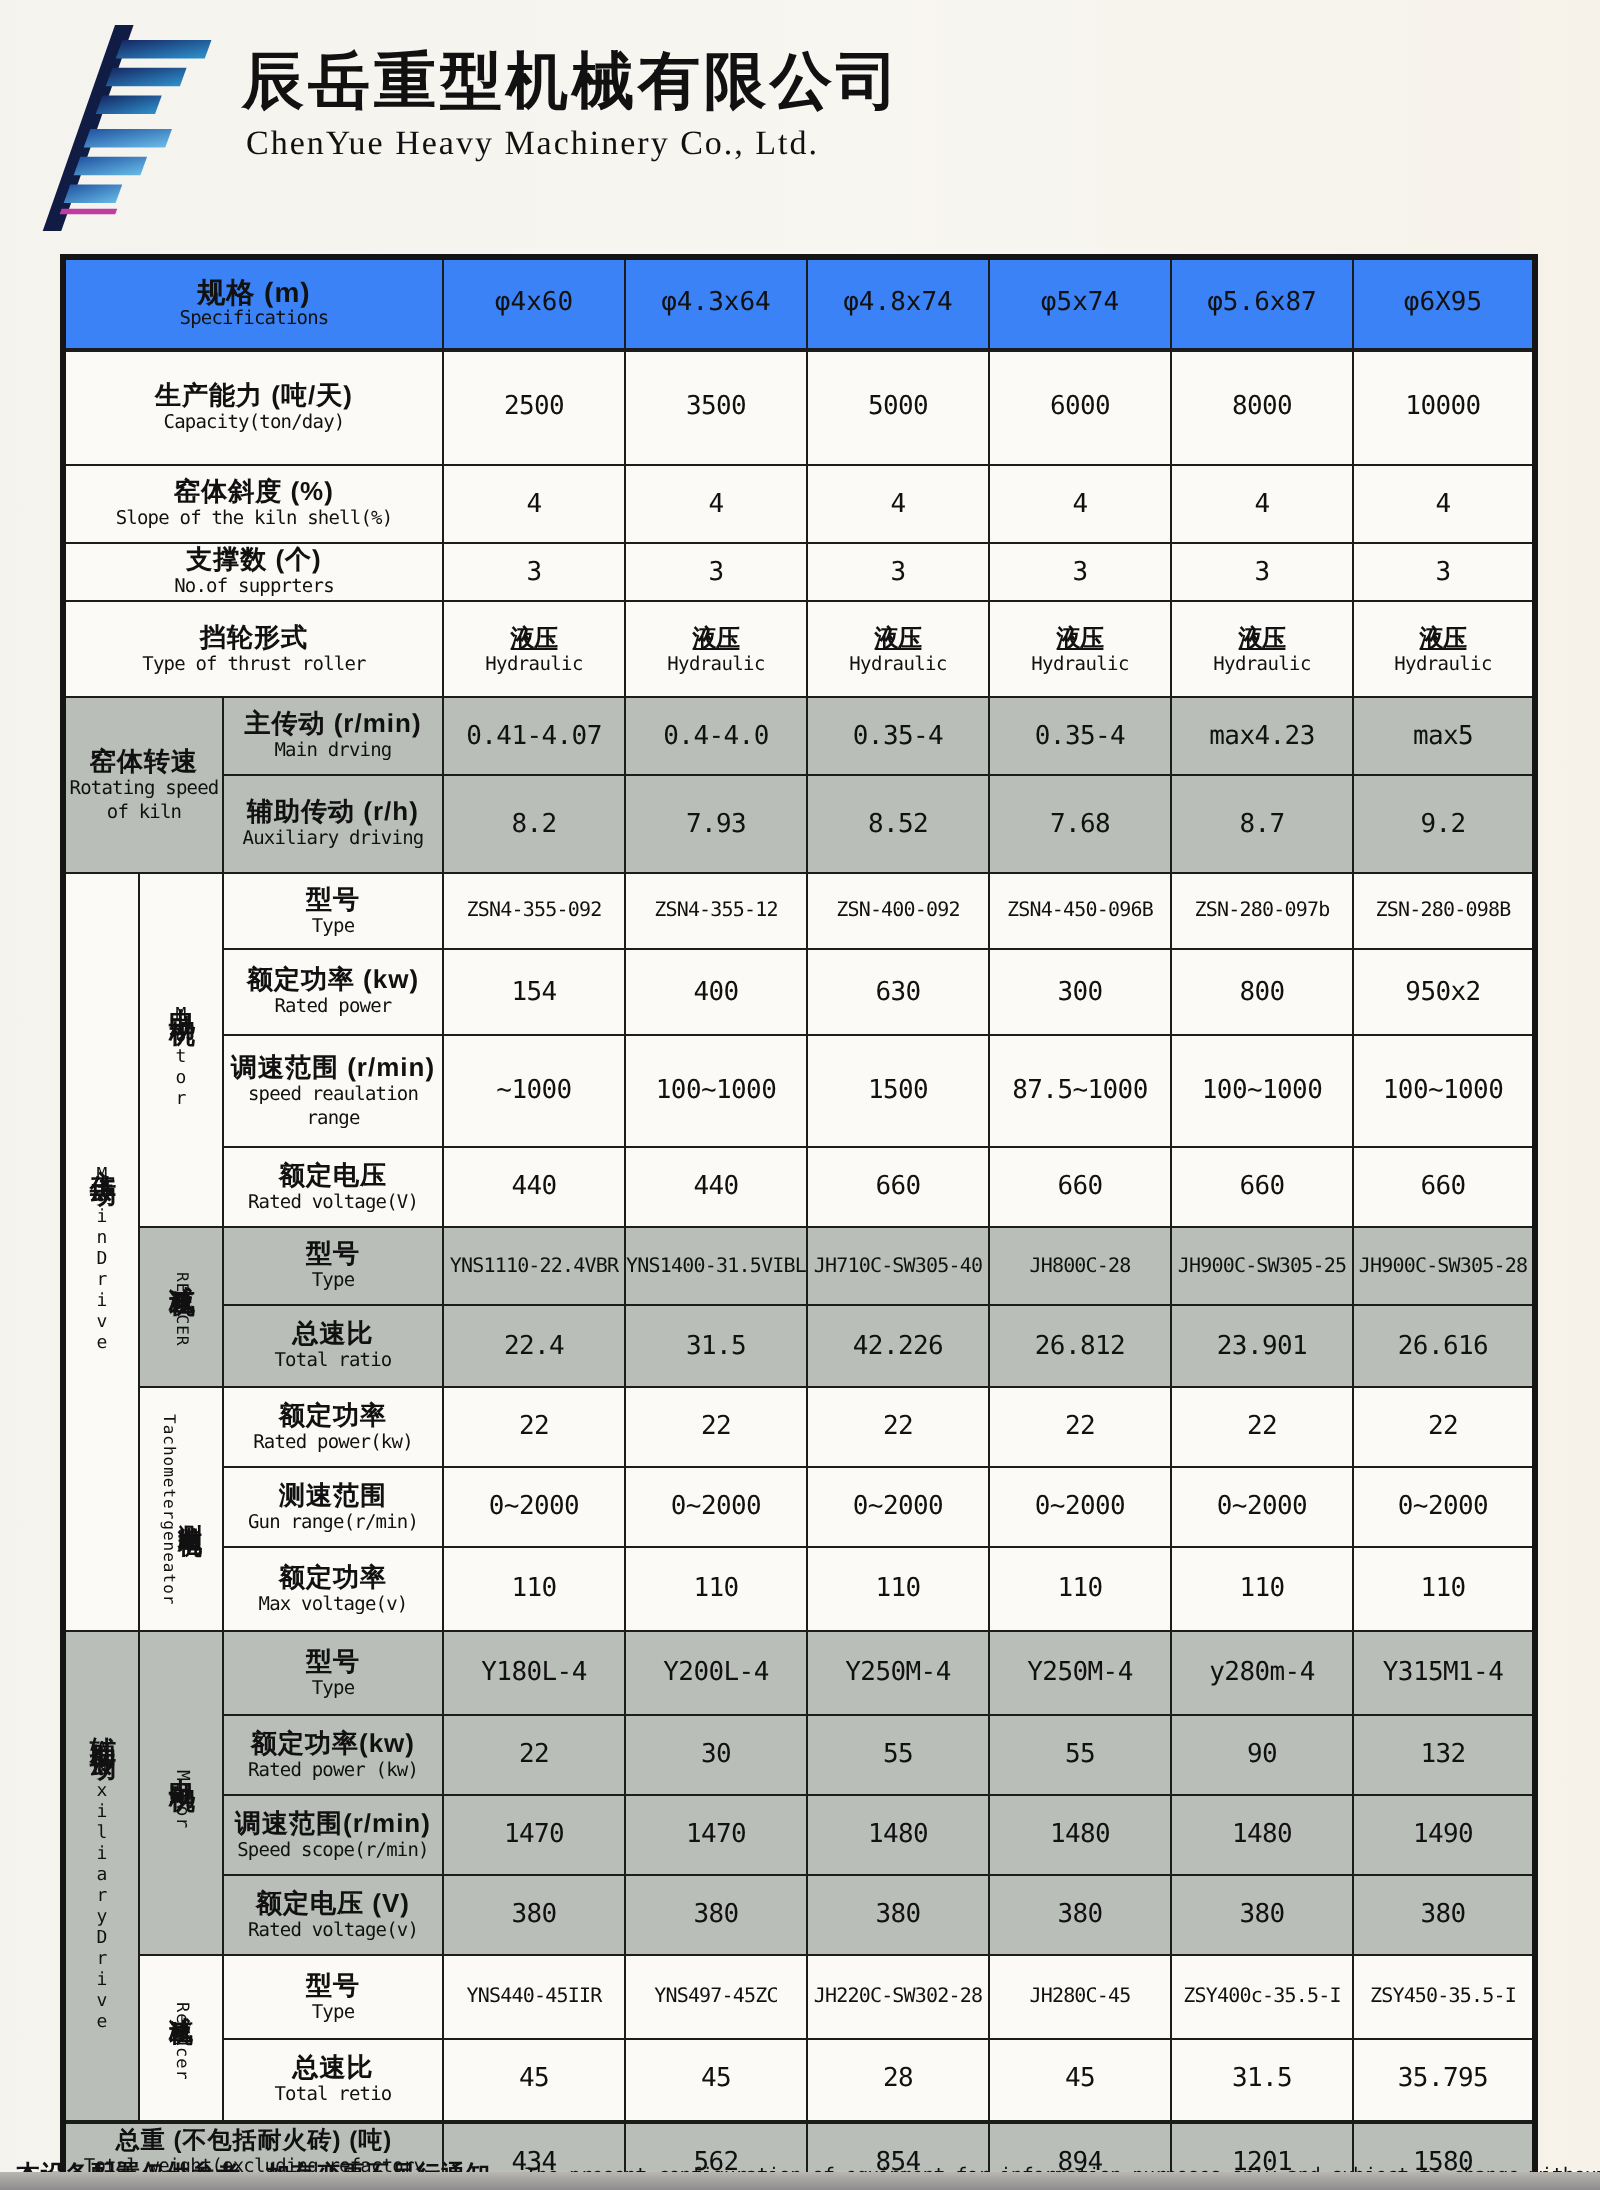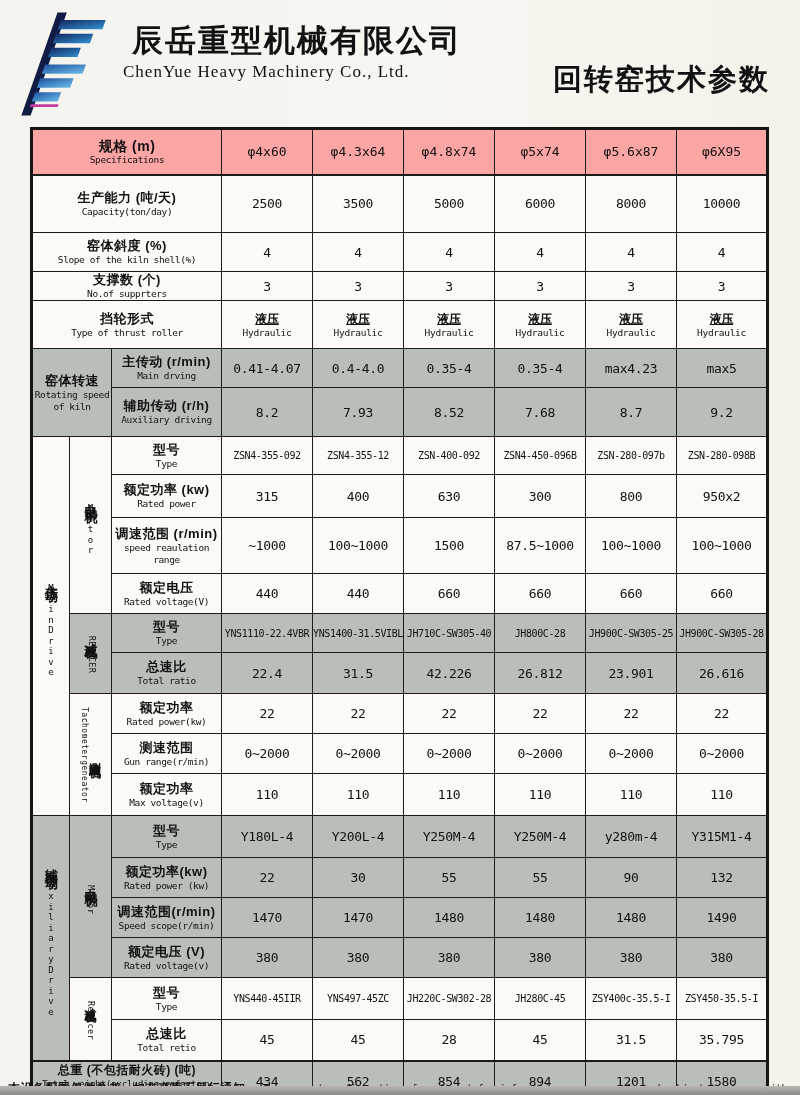--- a/index.html
+++ b/index.html
@@ -5,30 +5,30 @@
   html,body{margin:0;padding:0;}
   body{
     width:800px;height:1095px;position:relative;overflow:hidden;
     background:linear-gradient(90deg,#f5f3ee 0%,#f8f6f1 55%,#f6f2ea 100%);
     font-family:"Liberation Sans",sans-serif;color:#111;
   }
   .scan-edge{position:absolute;left:0;bottom:0;width:800px;height:9px;
     background:linear-gradient(#b9b6b0,#8c8c8c);}
   
   .logo{position:absolute;left:13px;top:7px;}
-  .co-cn{position:absolute;left:132px;top:20px;font-size:31px;font-weight:bold;letter-spacing:2px;}
+  .co-cn{position:absolute;left:121px;top:20px;font-size:31px;font-weight:bold;letter-spacing:2px;}
   .co-en{position:absolute;left:123px;top:62px;font-size:17px;font-family:"Liberation Serif",serif;letter-spacing:1px;}
   .title{position:absolute;right:30px;top:64px;text-align:right;}
   .t-cn{font-size:29px;font-weight:bold;letter-spacing:2px;line-height:30px;}
   .t-en{font-size:19px;font-weight:bold;letter-spacing:1px;line-height:24px;font-family:"DejaVu Sans",sans-serif;}
   
   table{position:absolute;left:30px;top:127px;border-collapse:collapse;table-layout:fixed;
     border:3px solid #151515;background:#fbfaf6;}
   td{border:1.6px solid #1c1c1c;text-align:center;vertical-align:middle;padding:0;overflow:hidden;}
-  tr.head td{background:#fca5a5;border-bottom-width:2.4px;}
+  tr.head td{background:#3b82f6;border-bottom-width:2.4px;}
   tr.sh > td{background:#b9beb9;}
   td.bgw{background:#fbfaf6;}
   td.bgg{background:#b9beb9;}
   tr.total td{border-top-width:2.4px;}
   .c{font-family:"DejaVu Sans Mono",monospace;font-size:13px;letter-spacing:-0.3px;}
   .c.sm{font-size:10px;letter-spacing:-0.4px;}
   .lbl .cn{font-size:13px;font-weight:bold;letter-spacing:0.5px;line-height:16px;}
   .lbl .en{font-size:9.5px;font-family:"DejaVu Sans Mono",monospace;letter-spacing:-0.4px;line-height:12px;}
   .lbl.big .cn{font-size:14px;}
   .hdrcell{font-family:"DejaVu Sans Mono",monospace;font-size:13px;}
@@ -63,21 +63,20 @@
   <polygon points="46.6,25 86.6,25 83,35 43,35" fill="url(#lg1)"></polygon>
   <polygon points="41.2,40 73.2,40 69.6,50 37.6,50" fill="url(#lg1)"></polygon>
   <polygon points="34.7,58 78.7,58 75.1,68 31.1,68" fill="url(#lg2)"></polygon>
   <polygon points="29.3,73 65.3,73 61.7,83 25.7,83" fill="url(#lg2)"></polygon>
   <polygon points="23.9,88 51.9,88 48.3,98 20.3,98" fill="url(#lg2)"></polygon>
   <polygon points="19.2,101 49.2,101 48.1,104 18.1,104" fill="#c03ca0"></polygon>
 </svg>
 <div class="co-cn">辰岳重型机械有限公司</div>
 <div class="co-en">ChenYue Heavy Machinery Co., Ltd.</div>
 <div class="title">
-  <div class="t-cn">回转窑技术参数</div>
 </div>
 
 <table>
   <colgroup>
     <col style="width:38px">
       <col style="width:42px">
       <col style="width:110px">
     <col style="width:91px">
       <col style="width:91px">
       <col style="width:91px">
@@ -204,21 +203,21 @@
     <td class="c sm">ZSN-400-092</td>
     <td class="c sm">ZSN4-450-096B</td>
     <td class="c sm">ZSN-280-097b</td>
     <td class="c sm">ZSN-280-098B</td>
   </tr>
   <tr style="height:43px">
     <td class="lbl">
           <div class="cn">额定功率 (kw)</div>
           <div class="en">Rated power</div>
         </td>
-    <td class="c">315</td>
+    <td class="c">154</td>
     <td class="c">400</td>
     <td class="c">630</td>
     <td class="c">300</td>
     <td class="c">800</td>
     <td class="c">950x2</td>
   </tr>
   <tr style="height:56px">
     <td class="lbl">
           <div class="cn">调速范围 (r/min)</div>
           <div class="en">speed reaulation range</div>

